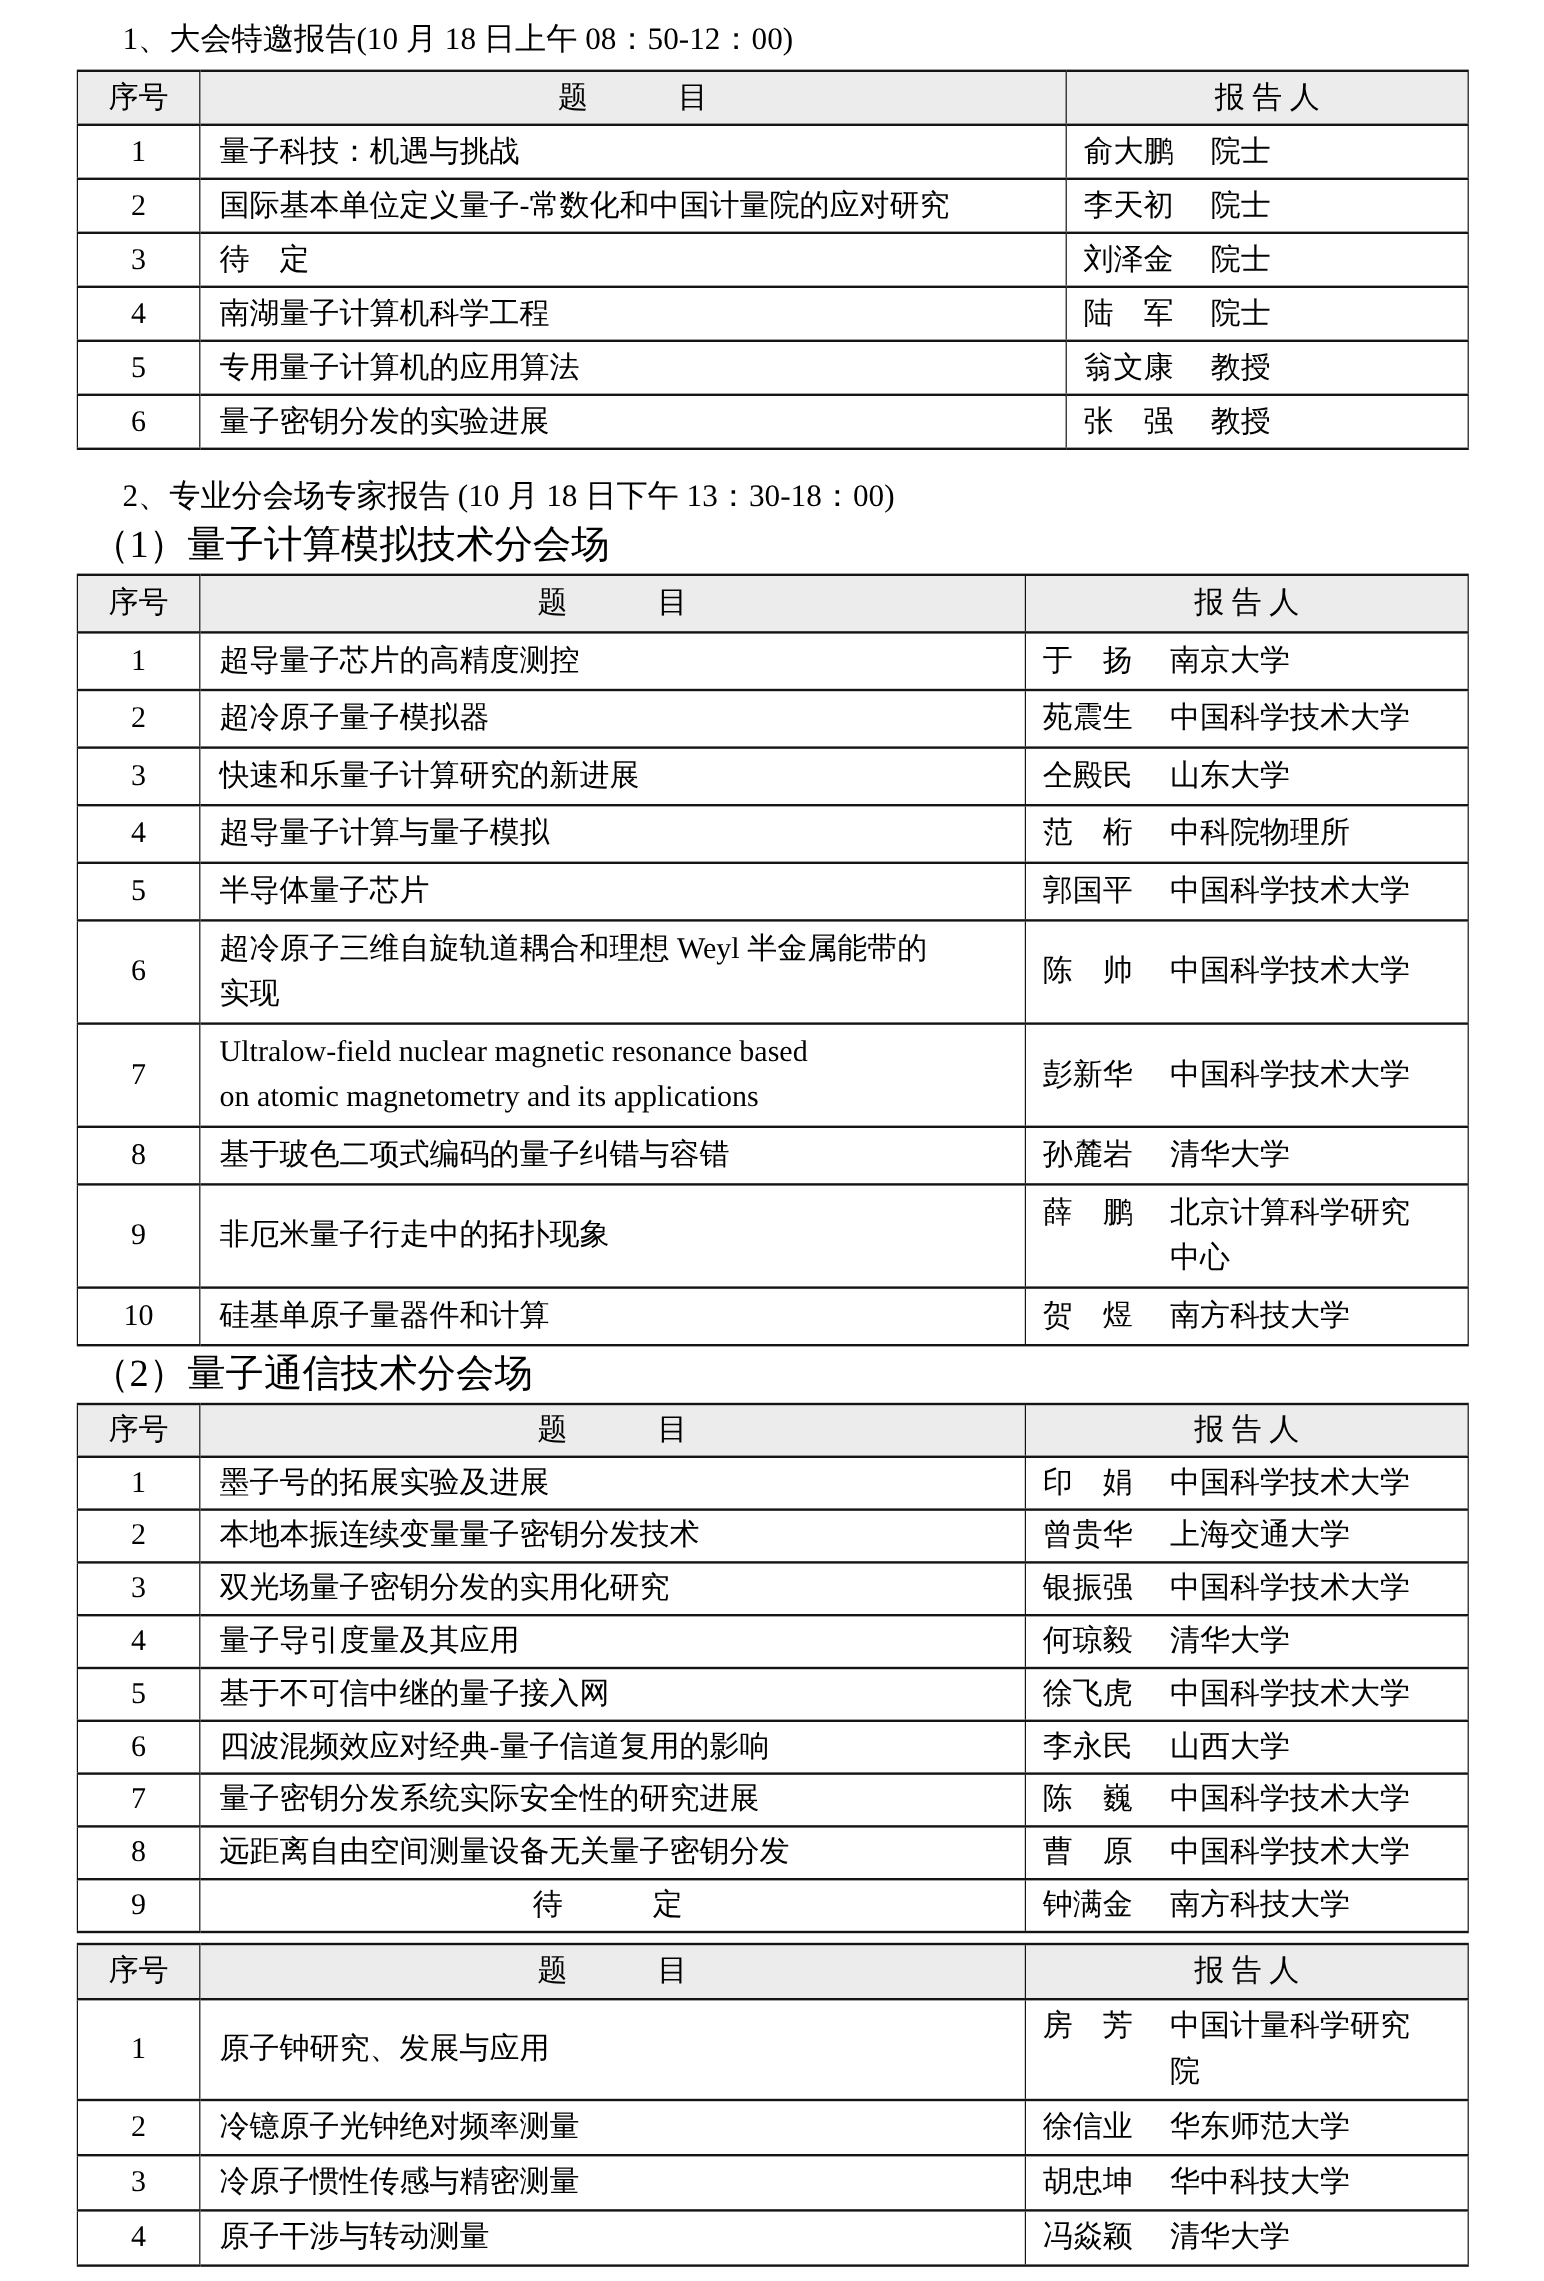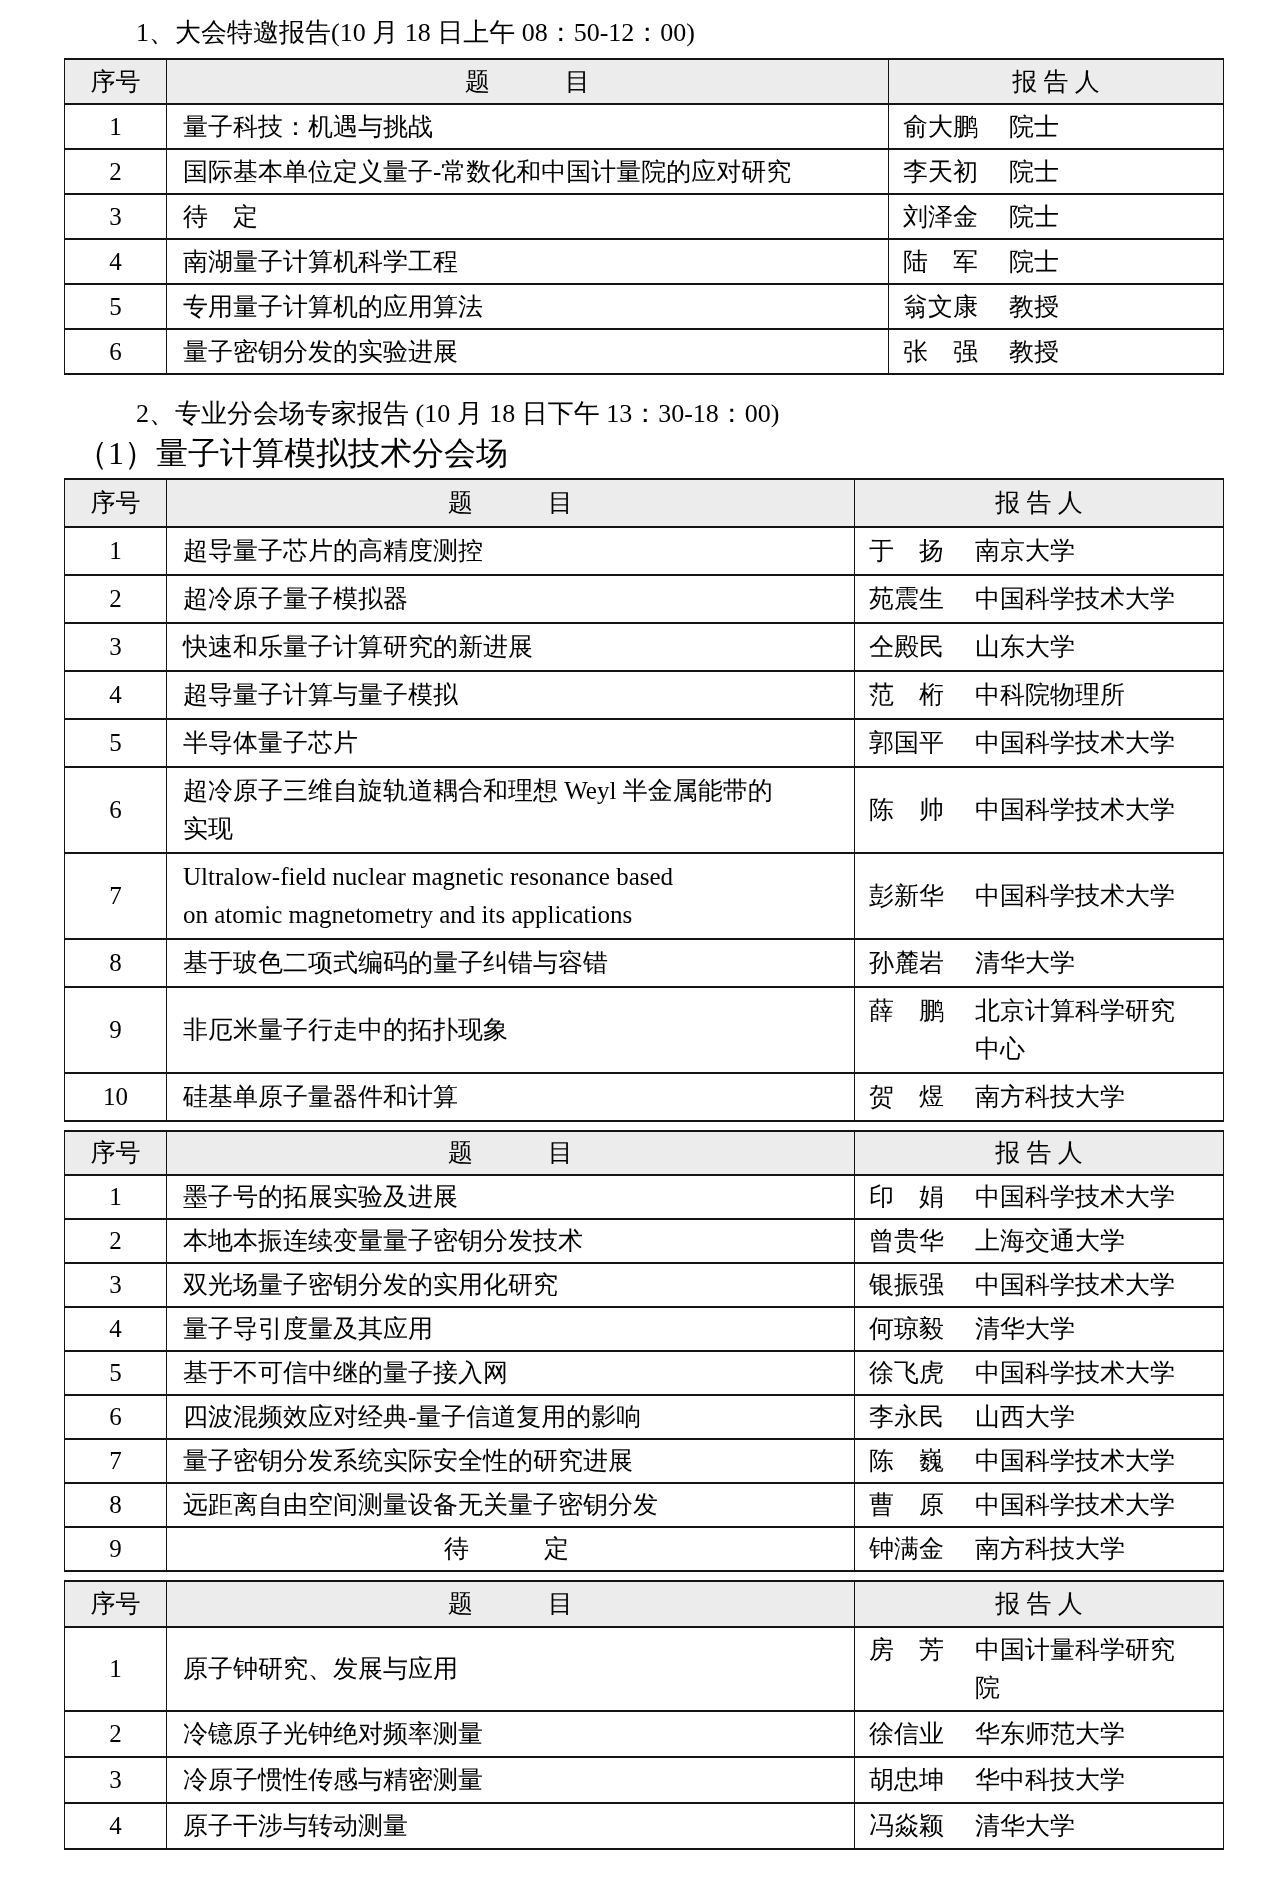--- a/index.html
+++ b/index.html
@@ -6,21 +6,21 @@
   html, body { width: 1287px; height: 1901px; background: #ffffff; overflow: hidden; }
   body {
     font-family: "Liberation Serif", "DejaVu Serif", serif;
     color: #000000;
     padding: 16px 63px 0 64px;
   }
   .heading {
     font-size: 26px;
     line-height: 34px;
     font-weight: normal;
-    margin-left: 72px;
+    margin-left: 38px;
     margin-top: 22px;
     white-space: pre;
   }
   .heading.first { margin-top: 0; }
   .subheading {
     font-size: 32px;
     line-height: 34px;
     font-weight: normal;
     margin-left: 12px;
     margin-top: 5px;
@@ -273,20 +273,21 @@
           <td class="spk">
             <div class="spkwrap">
               <span class="pname">贺　煜</span>
               <span class="paff">南方科技大学</span>
             </div>
           </td>
         </tr>
       </tbody>
   </table>
 
+  <div class="subheading">（2）量子通信技术分会场</div>
 
   <table class="t t3">
     <colgroup>
         <col class="c-no">
         <col class="c-title">
         <col class="c-spk">
       </colgroup>
     <thead>
       <tr>
         <th>序号</th>

